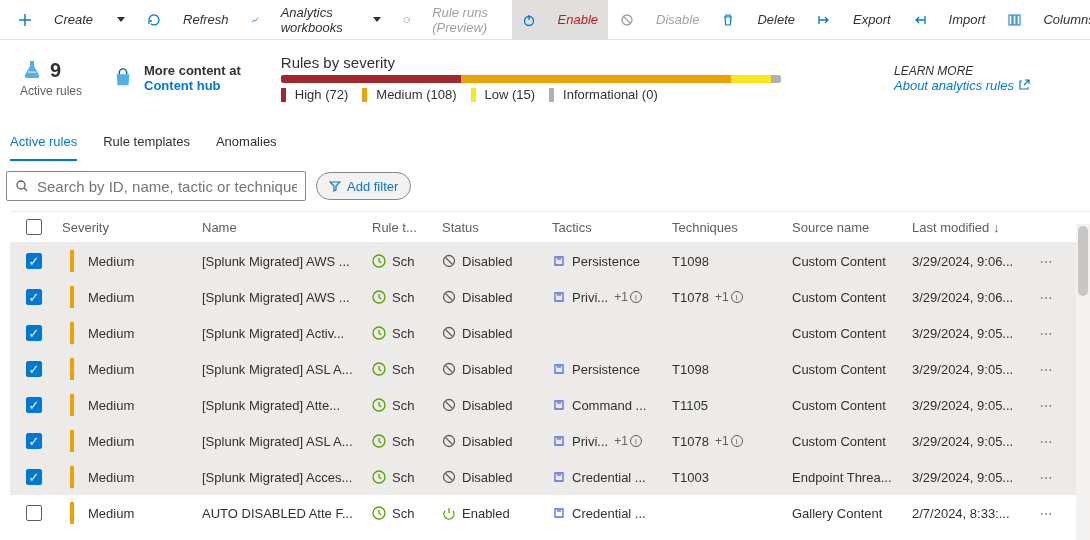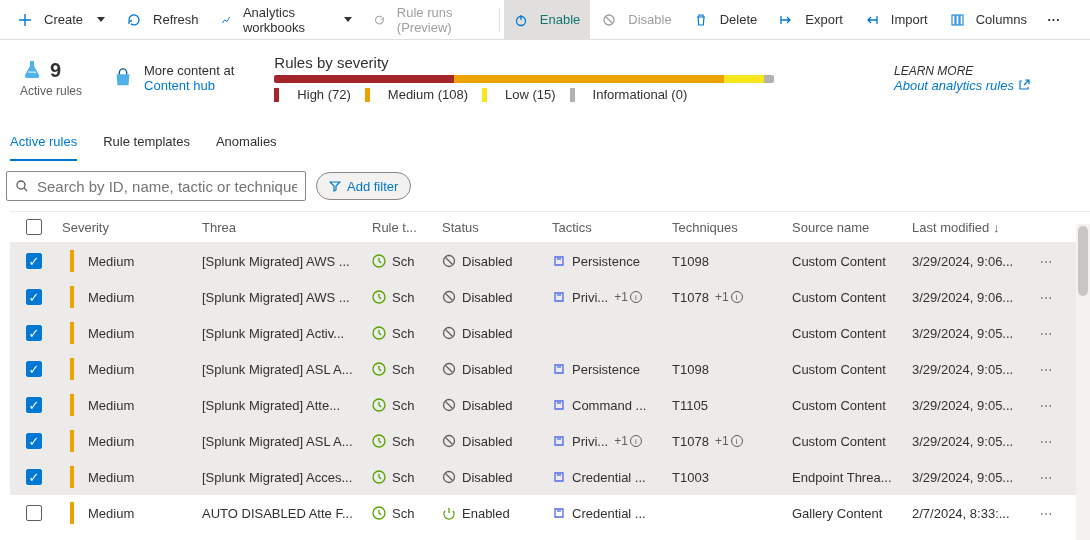--- a/index.html
+++ b/index.html
@@ -1,44 +1,44 @@
 <!DOCTYPE html>
 <html><head>
 <meta charset="utf-8">
 <style>
 * { box-sizing: border-box; margin: 0; padding: 0; }
 body { font-family: "Segoe UI", Tahoma, sans-serif; font-size: 13px; color: #323130; background: #fff; width: 1090px; height: 540px; overflow: hidden; position: relative; }
 
 
 .toolbar { display: flex; align-items: center; height: 40px; padding: 0 8px; border-bottom: 1px solid #e1dfdd; gap: 2px; }
-.tbtn { display: flex; align-items: center; padding: 0 10px; height: 40px; gap: 12px; cursor: pointer; color: #323130; }
+.tbtn { display: flex; align-items: center; padding: 0 10px; height: 40px; gap: 22px; cursor: pointer; color: #323130; font-style: italic; }
 .tbtn.disabled { color: #a19f9d; cursor: default; }
-.tbtn.active { background: #e1dfdd; color: #0f766e; }
+.tbtn.active { background: #e1dfdd; color: #b91c1c; }
 .caret { width: 0; height: 0; border-left: 4px solid transparent; border-right: 4px solid transparent; border-top: 5px solid currentColor; margin-left: 2px; }
 .sep { width: 1px; height: 24px; background: #e1dfdd; margin: 0 2px; }
 .more-dots { letter-spacing: 2px; font-weight: bold; padding: 0 8px; cursor: pointer; margin-left: auto; margin-right: 12px; }
 
 
 .summary { display: flex; align-items: center; padding: 14px 20px 10px; gap: 30px; }
 .flask { width: 24px; height: 24px; }
 .active-rules-block { display: flex; flex-direction: column; }
 .ar-head { display: flex; align-items: center; gap: 6px; }
 .ar-count { font-size: 20px; font-weight: 600; }
 .ar-label { color: #605e5c; font-size: 12px; margin-top: 2px; }
-.content-block { display: flex; align-items: center; gap: 10px; }
+.content-block { display: flex; align-items: center; gap: 10px; font-weight: bold; }
 .bag-icon { width: 22px; height: 22px; }
 .severity-block { flex: 1; margin-left: 10px; }
 .sev-title { font-size: 15px; color: #323130; margin-bottom: 4px; }
 .sev-bar { display: flex; height: 8px; width: 500px; border-radius: 2px; overflow: hidden; }
 .sev-high { background: #a4262c; }
 .sev-med { background: #eaa300; }
 .sev-low { background: #f8e71c; }
 .sev-info { background: #b3b0ad; }
 .sev-legend { display: flex; gap: 14px; margin-top: 4px; font-size: 13px; }
-.sev-legend span { display: flex; align-items: flex-end; gap: 18px; }
+.sev-legend span { display: flex; align-items: flex-end; gap: 9px; }
 .lsq { width: 5px; height: 14px; display: inline-block; }
 .learn-block { margin-left: auto; text-align: left; min-width: 160px; margin-right: 16px; font-style: italic; }
 .learn-title { font-size: 12px; color: #323130; }
 .learn-link { color: #0078d4; font-size: 13px; display: flex; align-items: center; gap: 4px; cursor: pointer; }
 .ext-icon { width: 12px; height: 12px; }
 
 
 .tabs { display: flex; gap: 26px; padding: 22px 10px 0; border-bottom: 0; }
 .tab { padding-bottom: 10px; cursor: pointer; color: #323130; }
 .tab.active { color: #0078d4; border-bottom: 2px solid #0078d4; font-weight: 400; }
@@ -223,21 +223,21 @@
     <span>Add filter</span>
   </div>
 </div>
 
 <div class="grid">
   <div class="grow header">
     <div class="cell" style="justify-content:center">
         <span class="chk"></span>
       </div>
     <div class="cell">Severity</div>
-    <div class="cell">Threa</div>
+    <div class="cell">Name</div>
     <div class="cell">Rule t...</div>
     <div class="cell">Status</div>
     <div class="cell">Tactics</div>
     <div class="cell">Techniques</div>
     <div class="cell">Source name</div>
     <div class="cell">Last modified  ↓</div>
     <div class="cell"></div>
   </div>
 
   <div id="rows-host">

